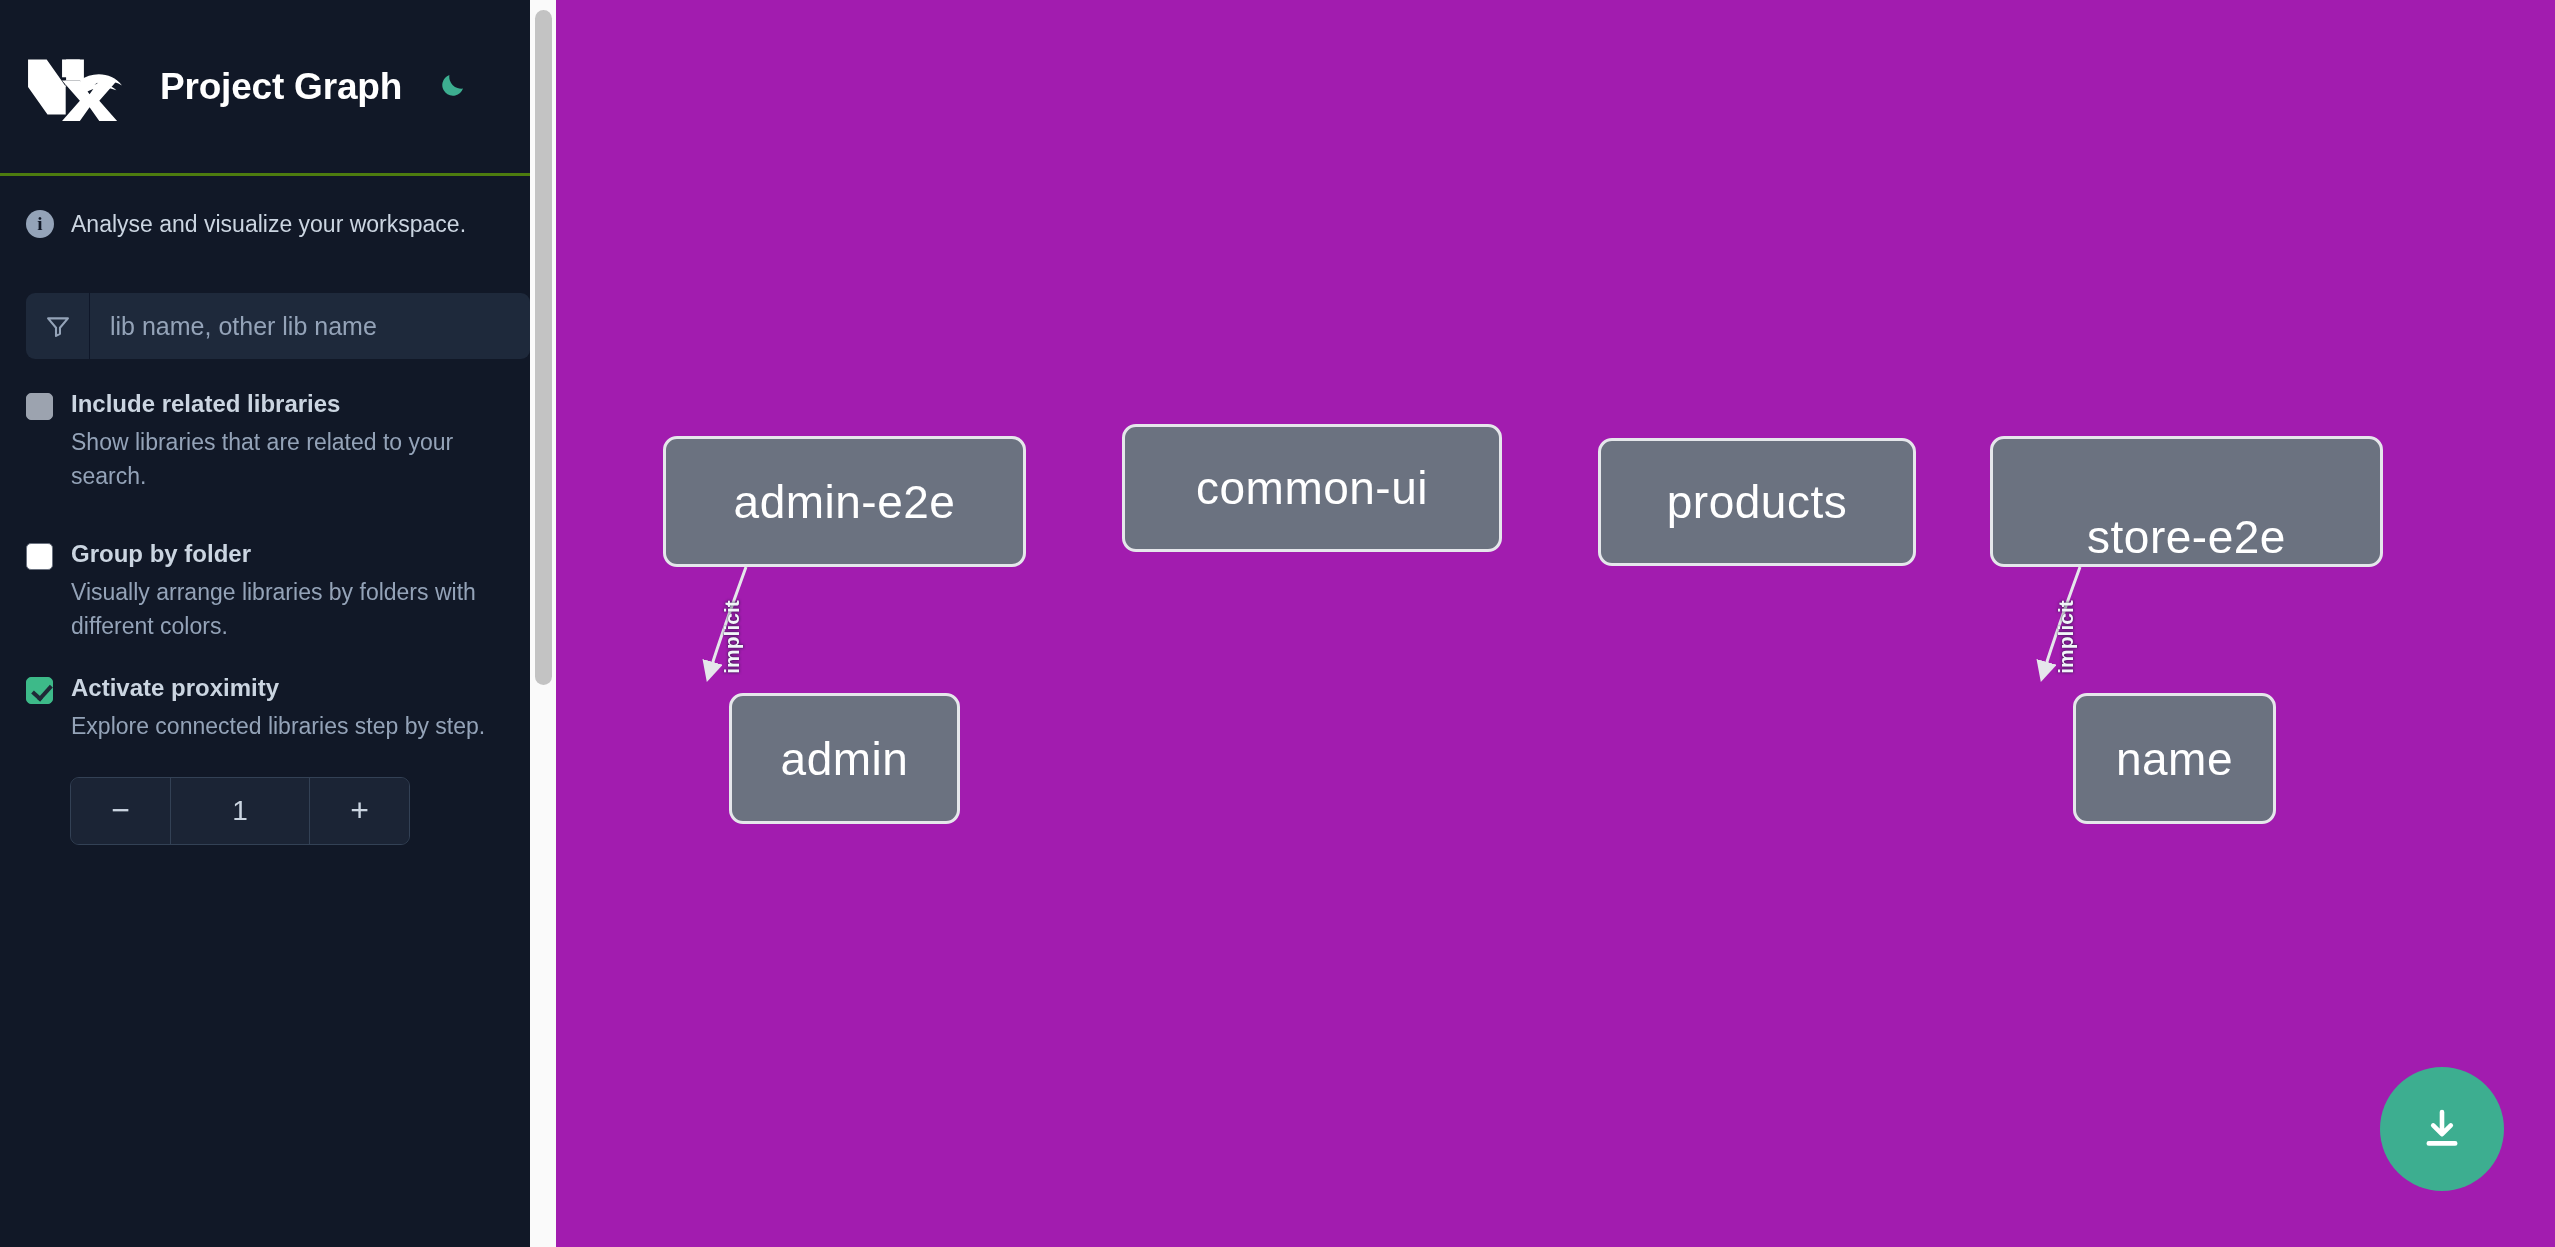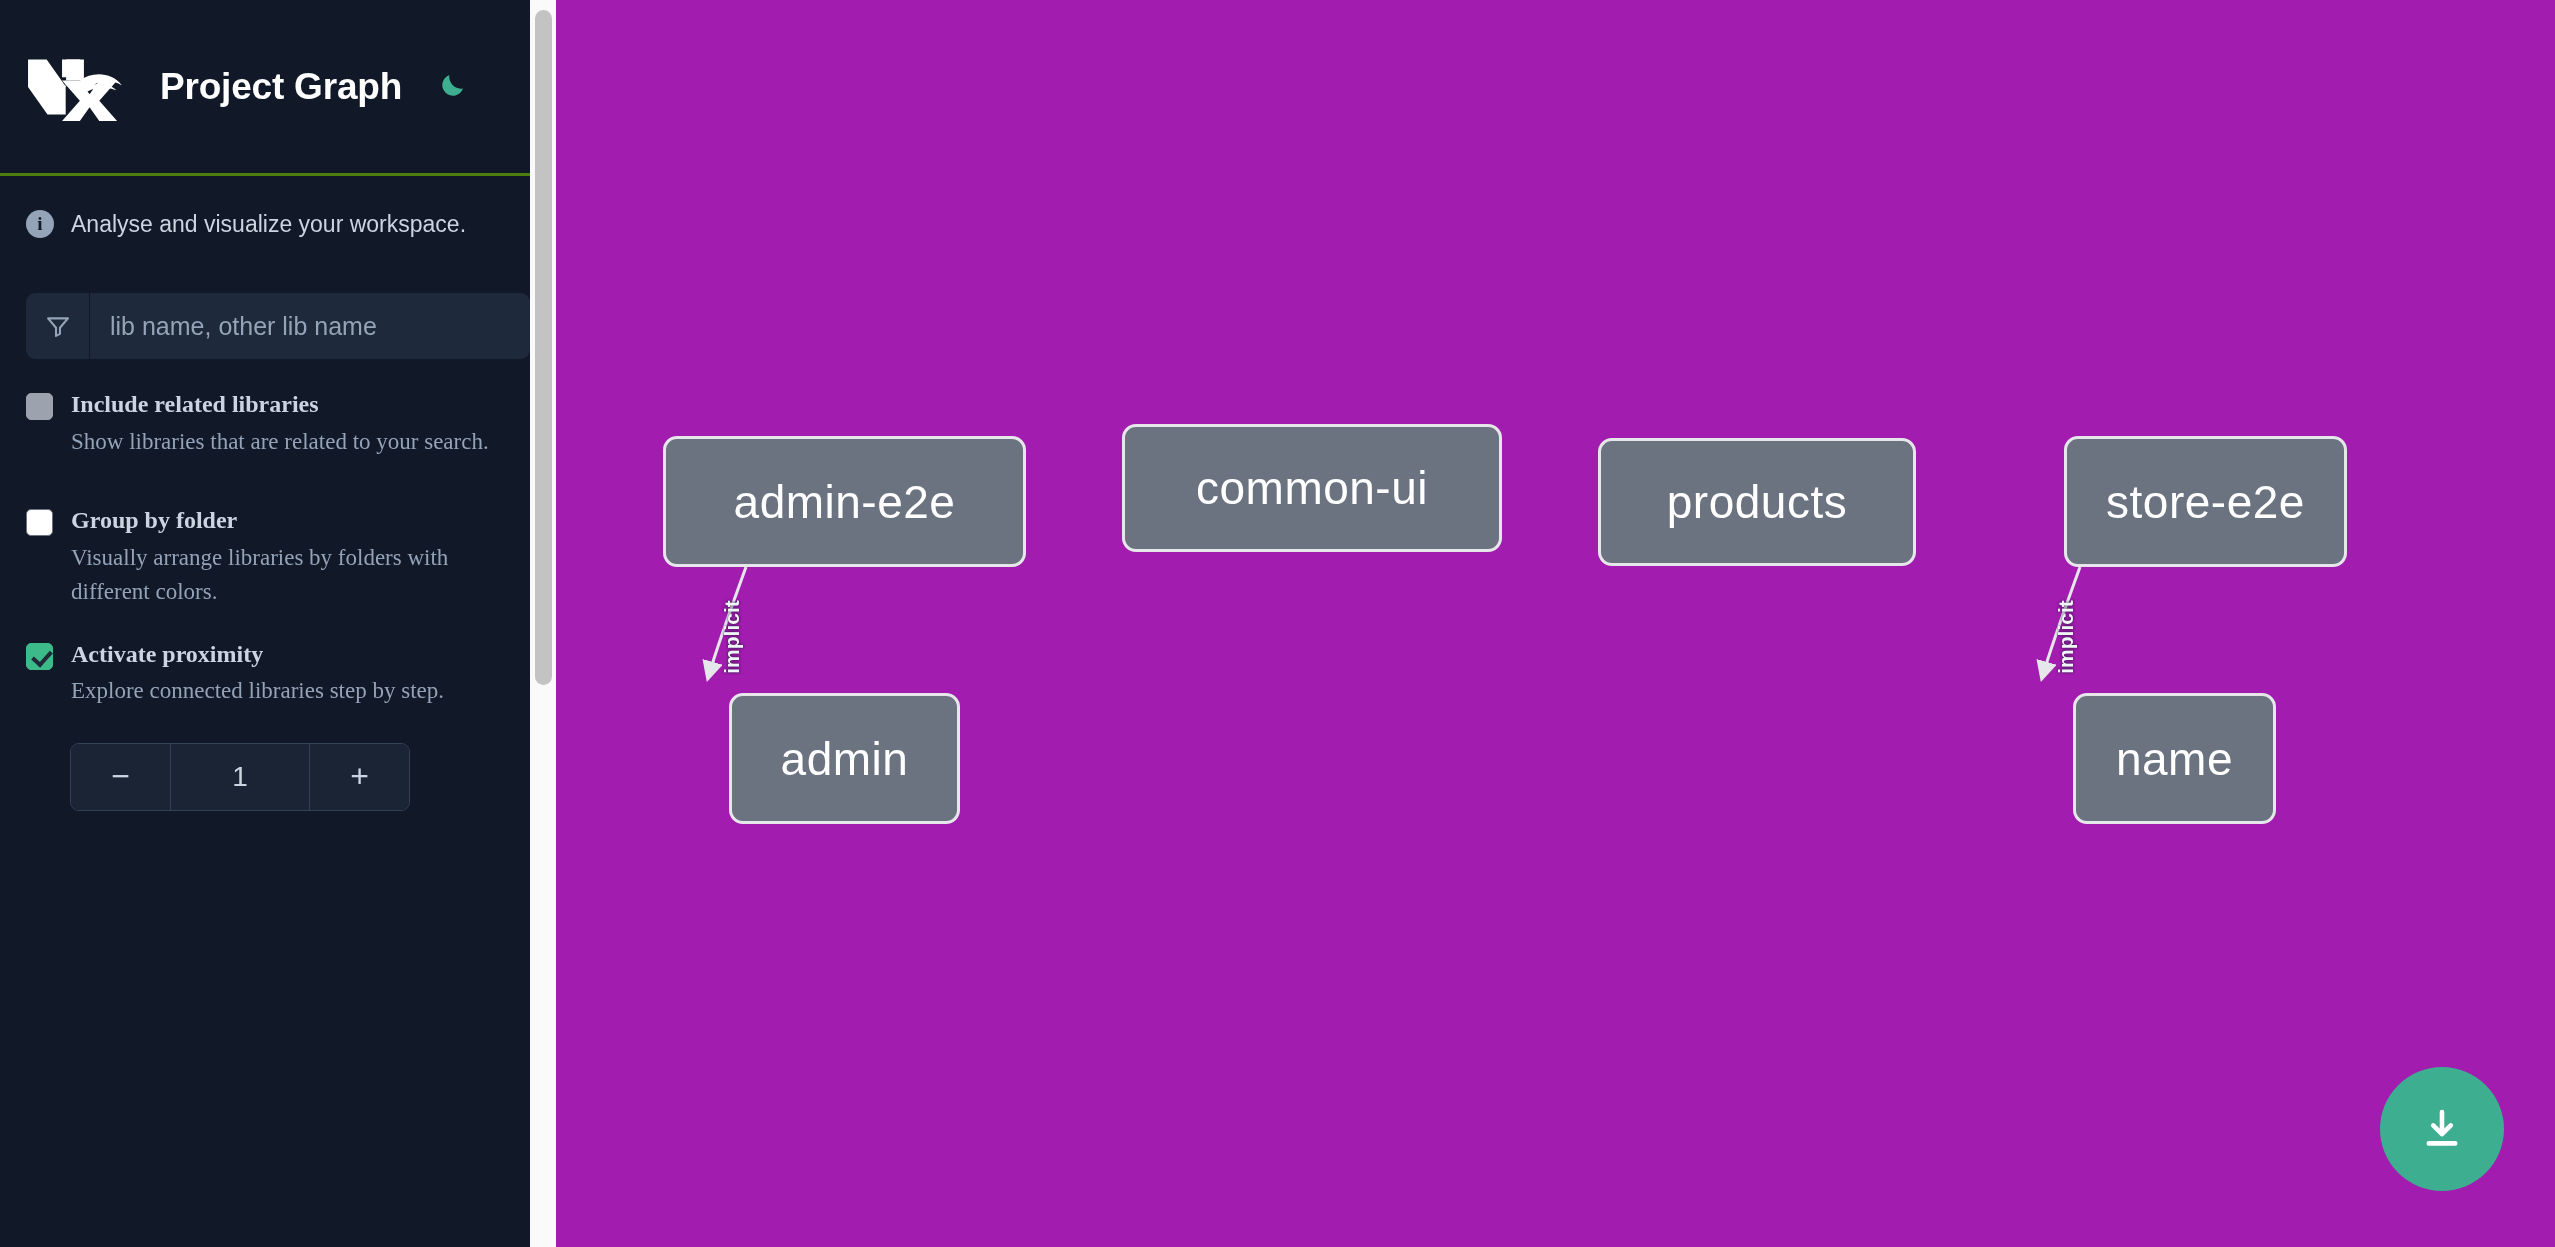--- a/index.html
+++ b/index.html
@@ -115,21 +115,21 @@
   .chk-box.checked { background: #3dba89; border: 1px solid #3dba89; }
   .chk-box.checked::after {
     content: "";
     position: absolute;
     left: 9px; top: 3px;
     width: 8px; height: 15px;
     border: solid #1f2937;
     border-width: 0 4px 4px 0;
     transform: rotate(42deg);
   }
-  .chk-texts { flex: 1; font-family: Liberation Serif, serif; }
+  .chk-texts { flex: 1; }
   .chk-title { color: #cbd5e1; font-size: 24px; font-weight: 700; line-height: 1.45; }
   .chk-desc { color: #94a3b8; font-size: 23px; line-height: 1.48; margin-top: 3px; }
 
   
   .btn-stack { margin-top: 42px; }
   .action-btn {
     display: flex;
     align-items: center;
     gap: 22px;
     width: 100%;
@@ -346,21 +346,21 @@
     </div>
 
     <div class="node" style="left:566px; top:424px; width:380px; height:128px;">
       <span>common-ui</span>
     </div>
 
     <div class="node" style="left:1042px; top:438px; width:318px; height:128px;">
       <span>products</span>
     </div>
 
-    <div class="node" style="left:1508px; top:436px; width:283px; height:131px;">
+    <div class="node" style="left:1434px; top:436px; width:393px; height:131px;align-items:flex-end;">
       <span>store-e2e</span>
     </div>
 
     <div class="node" style="left:173px; top:693px; width:231px; height:131px;">
       <span>admin</span>
     </div>
 
     <div class="node" style="left:1517px; top:693px; width:203px; height:131px;">
       <span>name</span>
     </div>

